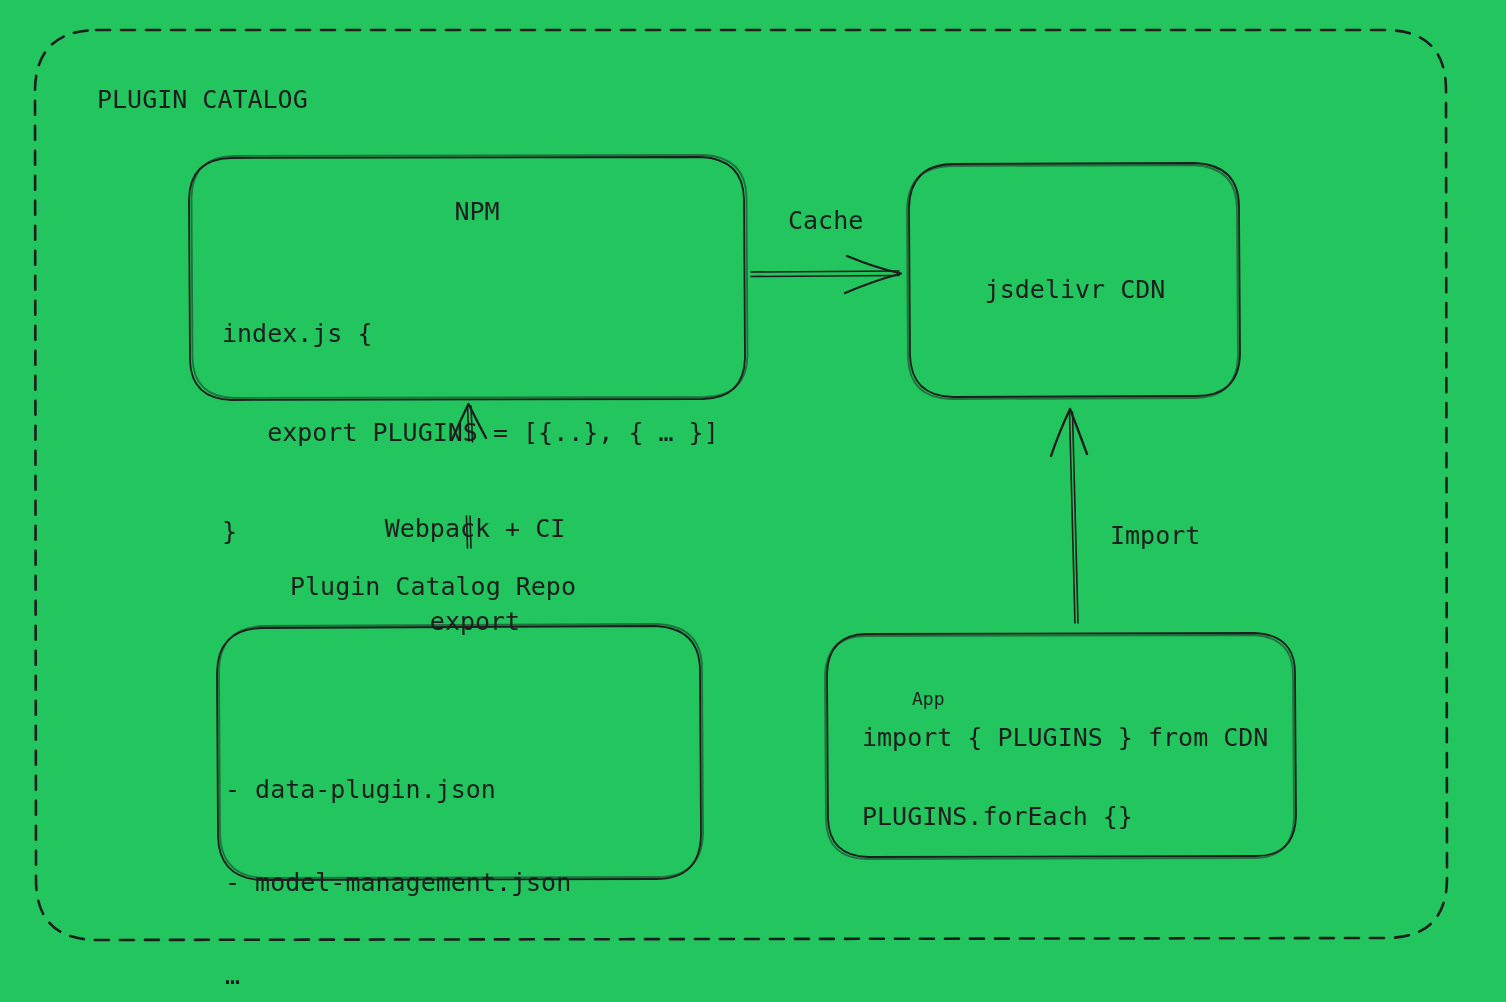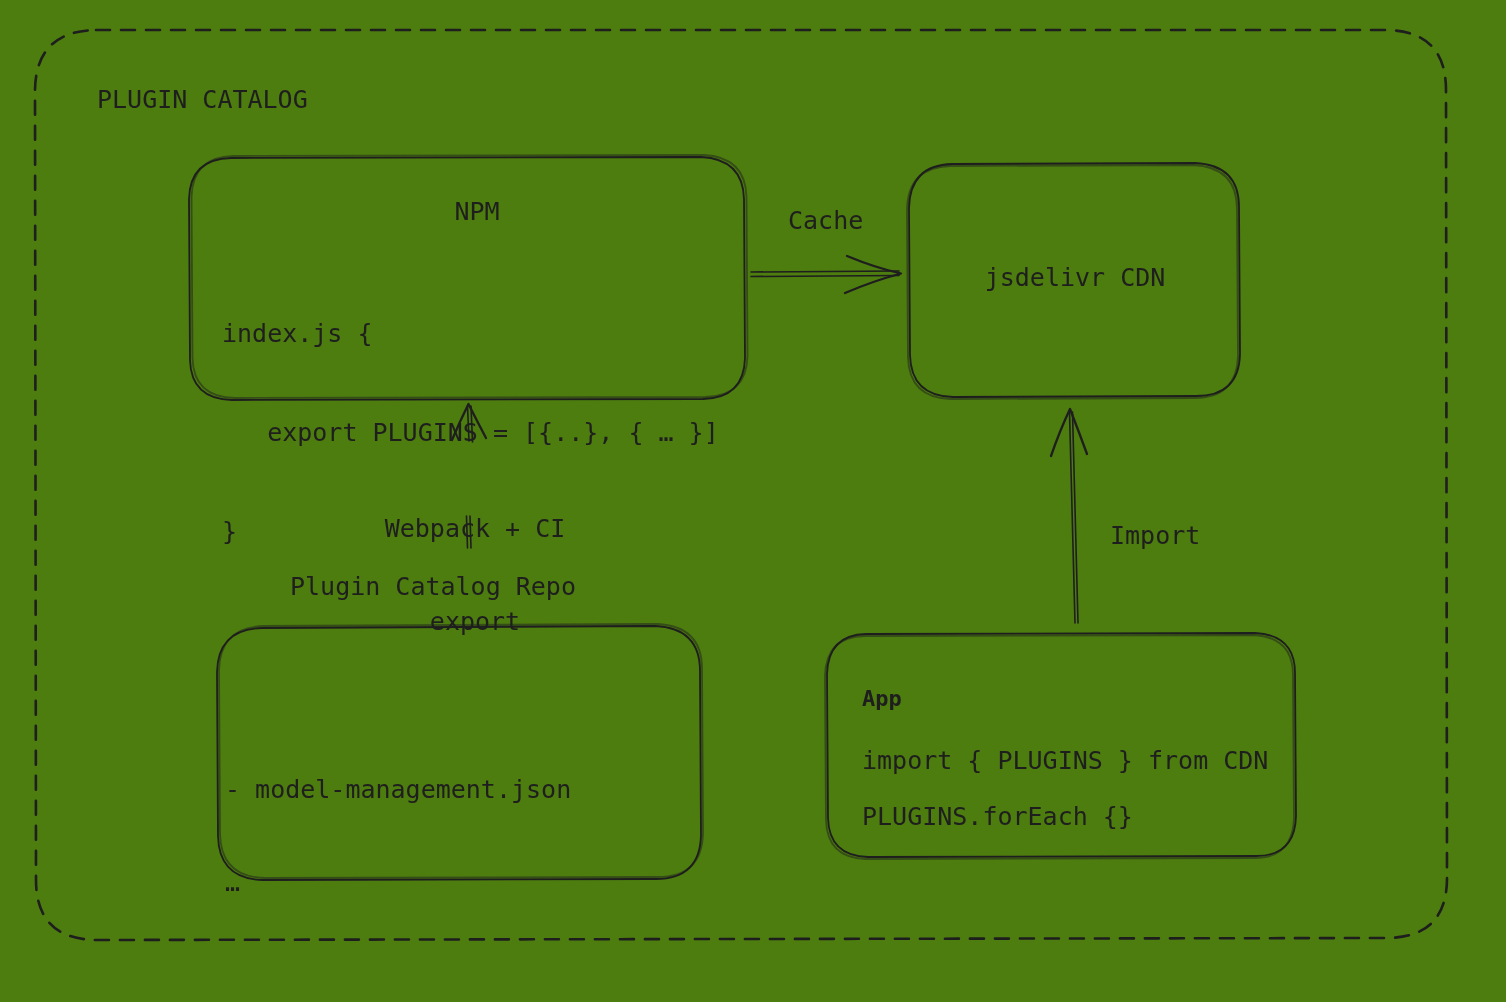--- a/index.html
+++ b/index.html
@@ -1,19 +1,19 @@
 <!DOCTYPE html>
 <html><head>
 <meta charset="utf-8">
 <style>
   html,body{margin:0;padding:0;background:#ffffff;}
   .canvas{
     position:relative;
     width:1506px;height:1002px;
-    background:#4d7c0f;
+    background:#22c55e;
     overflow:hidden;
     font-family:"DejaVu Sans Mono","Liberation Mono",monospace;
     color:#1e1e1e;
   }
   .shapes{position:absolute;left:0;top:0;}
   .t{
     position:absolute;
     font-size:25px;
     line-height:33px;
     white-space:pre;
@@ -69,32 +69,33 @@
 
   <div class="t center" style="left:190px;top:195px;width:530px;margin-left:22px;">NPM</div>
   <div class="t" style="left:222px;top:251px;">
     <div>index.js {</div>
     <div>   export PLUGINS = [{..}, { … }]</div>
     <div>}</div>
   </div>
 
   <div class="t" style="left:788px;top:204px;text-align:center;">Cache</div>
 
-  <div class="t center" style="left:910px;top:261px;width:330px;">jsdelivr CDN</div>
+  <div class="t center" style="left:910px;top:273px;width:330px;">jsdelivr CDN</div>
 
   <div class="t center" style="left:325px;top:451px;width:300px;line-height:31px;">
     <div>Webpack + CI</div>
     <div>export</div>
   </div>
 
   <div class="t" style="left:290px;top:570px;">Plugin Catalog Repo</div>
   <div class="t" style="left:225px;top:712px;line-height:31px;">
+    <div>- data-plugin.json</div>
     <div>- model-management.json</div>
     <div>…</div>
   </div>
 
-  <div class="t" style="left:862px;top:682px;font-size:22px;font-weight:bold;">App</div>
-  <div class="t" style="left:862px;top:744px;text-align:center;">import { PLUGINS } from CDN</div>
+  <div class="t" style="left:912px;top:682px;font-size:18px;">App</div>
+  <div class="t" style="left:862px;top:721px;text-align:center;">import { PLUGINS } from CDN</div>
   <div class="t" style="left:862px;top:800px;">PLUGINS.forEach {}</div>
 
   <div class="t" style="left:1110px;top:519px;">Import</div>
 
 </div>
 
 </body></html>

